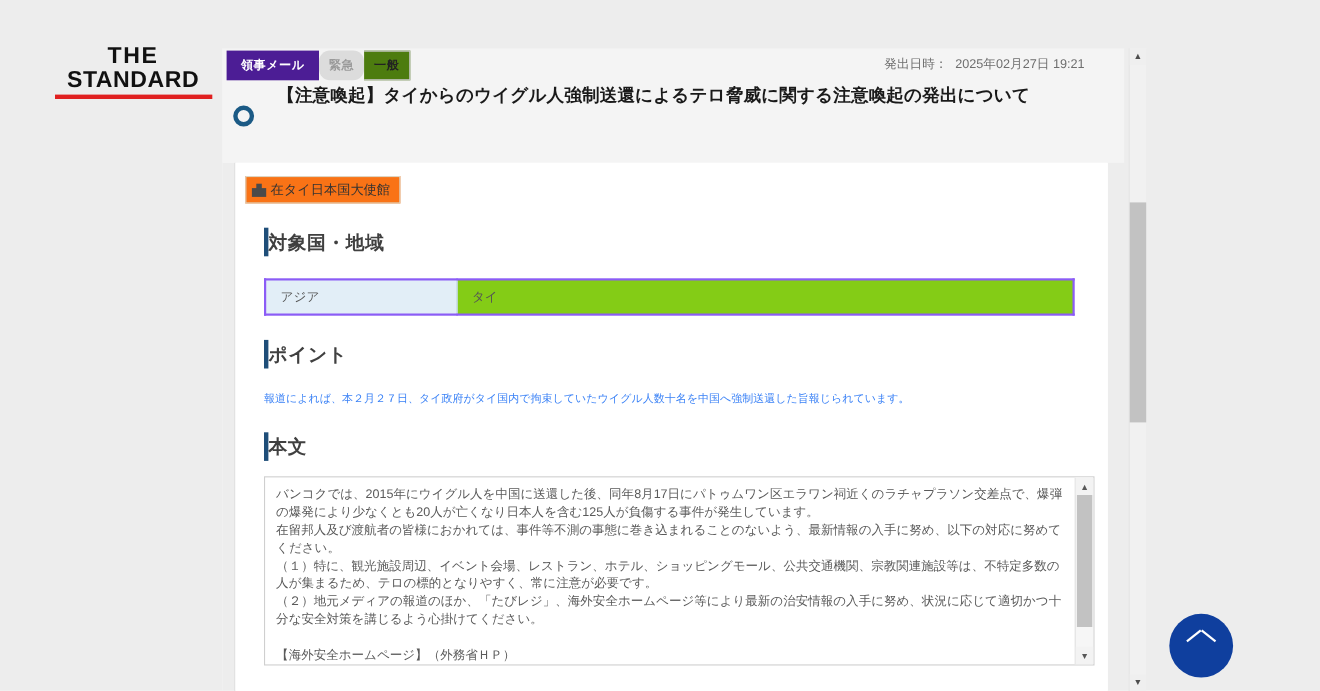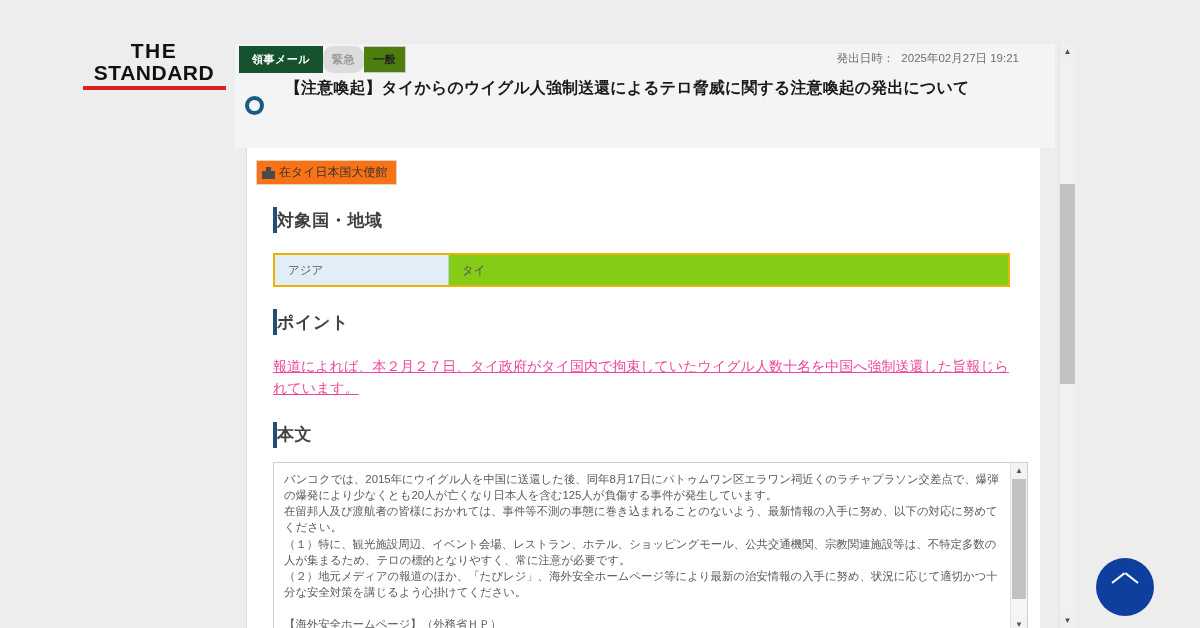--- a/index.html
+++ b/index.html
@@ -11,21 +11,20 @@
     height: 628px;
     overflow: hidden;
     background: #ededed;
     font-family: "Liberation Sans", "DejaVu Sans", sans-serif;
     -webkit-font-smoothing: antialiased;
   }
   .page {
     position: relative;
     width: 1100px;
     height: 628px;
-    margin-left: 33px;
   }
 
   
   .logo-wrap {
     position: absolute;
     left: 46px;
     top: 40px;
     width: 150px;
     text-align: center;
     user-select: none;
@@ -78,21 +77,21 @@
     display: flex;
     align-items: center;
     justify-content: center;
     font-size: 11px;
     font-weight: bold;
     letter-spacing: 0.5px;
     padding: 0 9px;
     box-sizing: border-box;
   }
   .tab-brand {
-    background: #14532d;
+    background: #4c1d95;
     color: #ffffff;
     min-width: 84px;
     font-family: Liberation Serif, serif;
   }
   .tab-muted {
     background: #dcdcdc;
     color: #9a9a9a;
     min-width: 30px;
     border-radius: 10px;
   }
@@ -205,21 +204,21 @@
     border-left: 4px solid #1f4e79;
     height: 26px;
     font-size: 17px;
     font-weight: bold;
     color: #404040;
     letter-spacing: 0.6px;
   }
 
   .region-table {
     margin: 20px 26px 0 26px;
-    border: 2px solid #eab308;
+    border: 2px solid #8b5cf6;
     border-collapse: collapse;
     width: calc(100% - 56px);
     table-layout: fixed;
   }
   .region-table td {
     height: 30px;
     font-size: 11.5px;
     color: #555555;
     padding: 0 0 0 13px;
     border: none;
@@ -229,24 +228,23 @@
     width: 160px;
     background: #e2eef7;
     border-right: 1px solid #b9cfdf;
   }
   .region-table td.ct {
     background: #84cc16;
   }
 
   .point-text {
     margin: 20px 26px 0 26px;
-    font-size: 14px;
-    color: #ec4899;
+    font-size: 10px;
+    color: #3b82f6;
     line-height: 1.6;
-    text-decoration: underline;
   }
 
   
   .body-box {
     position: relative;
     margin: 14px 12px 0 26px;
     border: 1px solid #cfcfcf;
     background: #ffffff;
     height: 172px;
     overflow: hidden;

